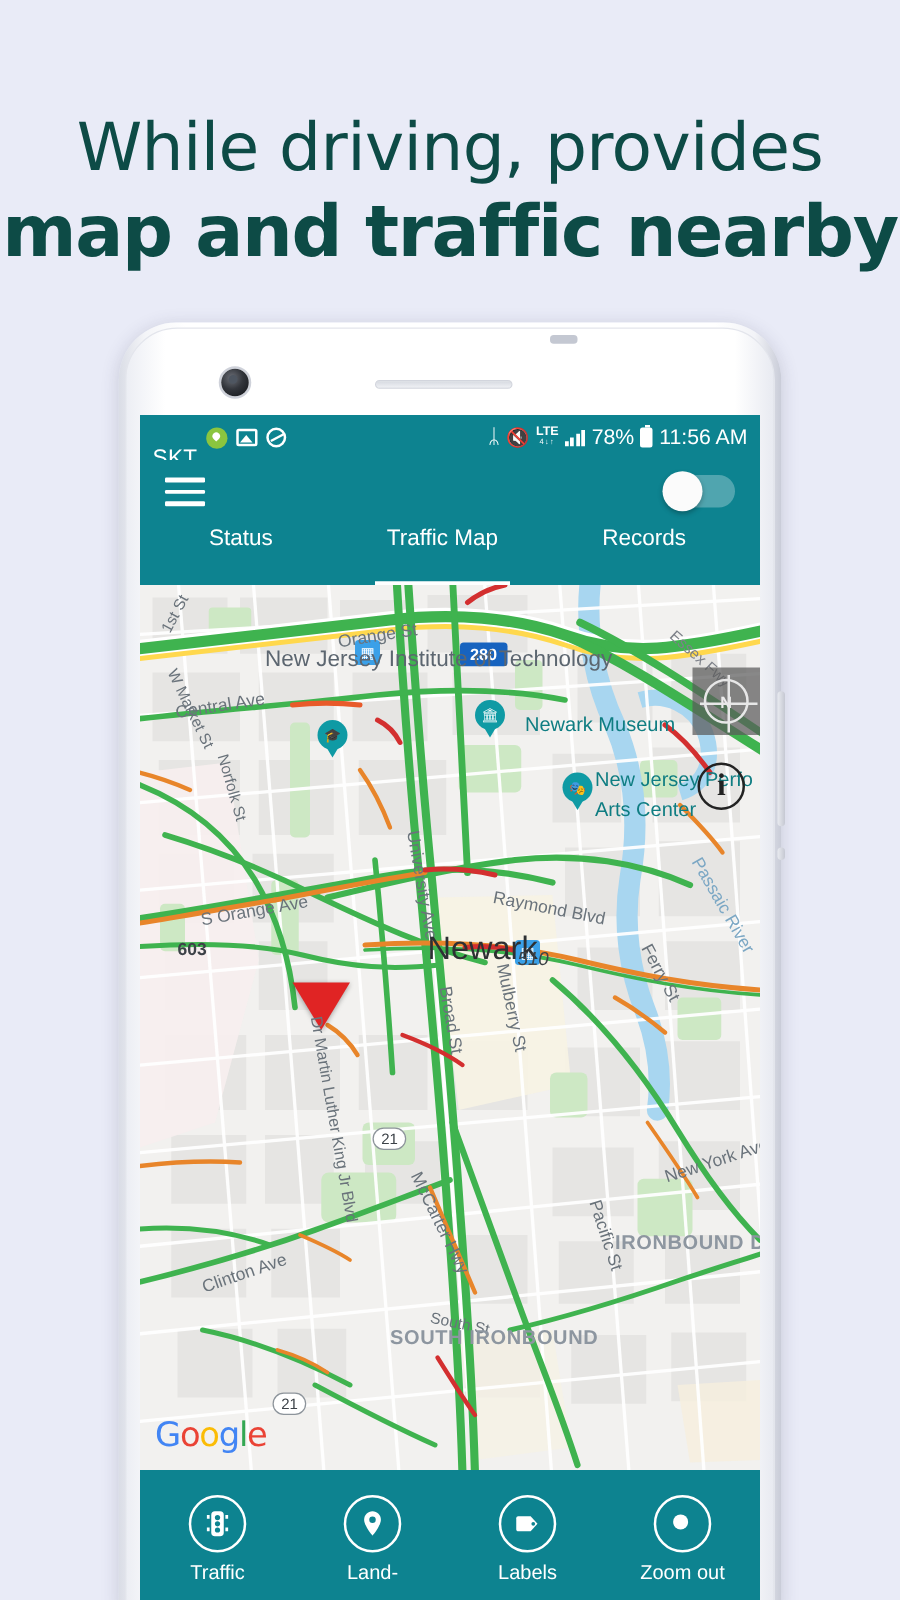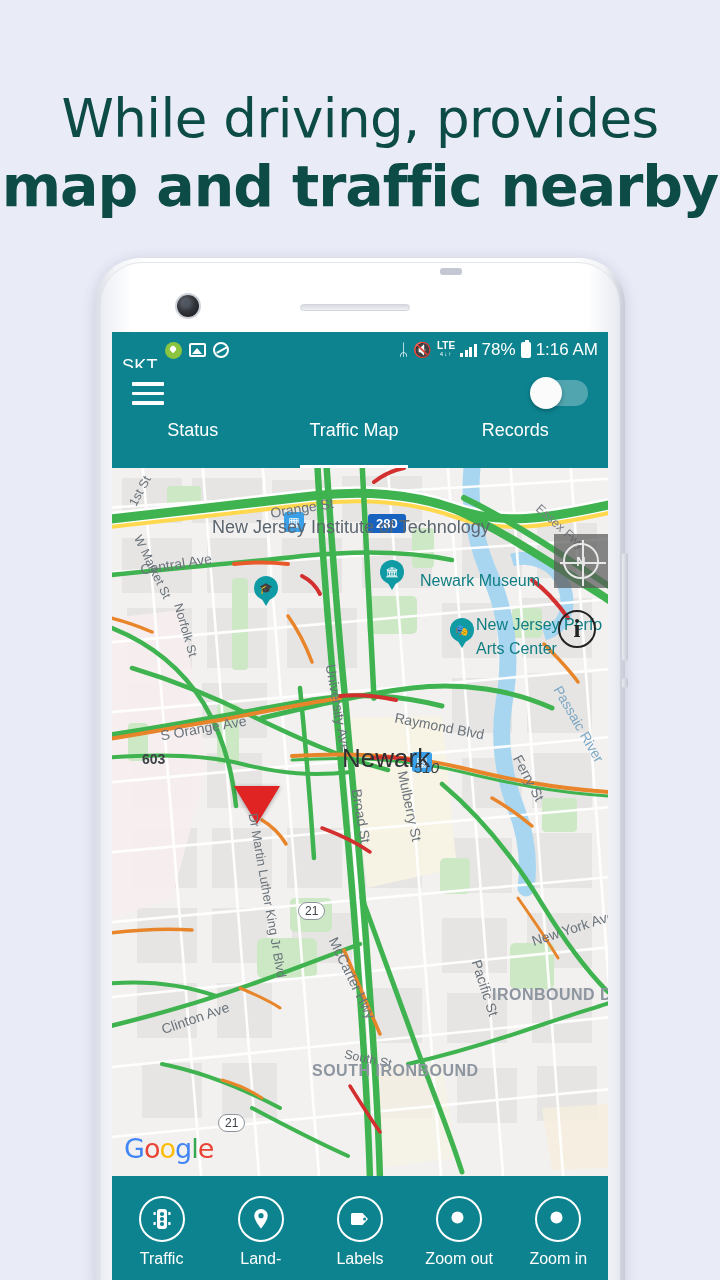--- a/index.html
+++ b/index.html
@@ -257,21 +257,21 @@
           <span>LTE</span><small>4↓↑</small>
         </span>
         <span class="bars">
             <i></i>
             <i></i>
             <i></i>
             <i></i>
           </span>
         <span>78%</span>
         <span class="batt"></span>
-        <span>1:16 AM</span>
+        <span>11:56 AM</span>
       </div>
     </div>
 
     <div class="appbar">
       <div class="hamburger">
         <span></span>
           <span></span>
           <span></span>
       </div>
       <div class="toggle">
@@ -570,28 +570,17 @@
         <div class="tb-circle">
           <svg class="tbi" viewBox="0 0 24 24" fill="none" stroke="#fff" stroke-width="2" stroke-linecap="round">
               <circle cx="10.5" cy="10.5" r="6"></circle>
               <line x1="15" y1="15" x2="20" y2="20"></line>
               <line x1="7.8" y1="10.5" x2="13.2" y2="10.5"></line>
             </svg>
         </div>
         <div class="tb-label">Zoom out</div>
       </div>
 
-      <div class="tb-item">
-        <div class="tb-circle">
-          <svg class="tbi" viewBox="0 0 24 24" fill="none" stroke="#fff" stroke-width="2" stroke-linecap="round">
-              <circle cx="10.5" cy="10.5" r="6"></circle>
-              <line x1="15" y1="15" x2="20" y2="20"></line>
-              <line x1="7.8" y1="10.5" x2="13.2" y2="10.5"></line>
-              <line x1="10.5" y1="7.8" x2="10.5" y2="13.2"></line>
-            </svg>
-        </div>
-        <div class="tb-label">Zoom in</div>
-      </div>
 
     </div>
 
   </div>
 </div>
 
 </body></html>

